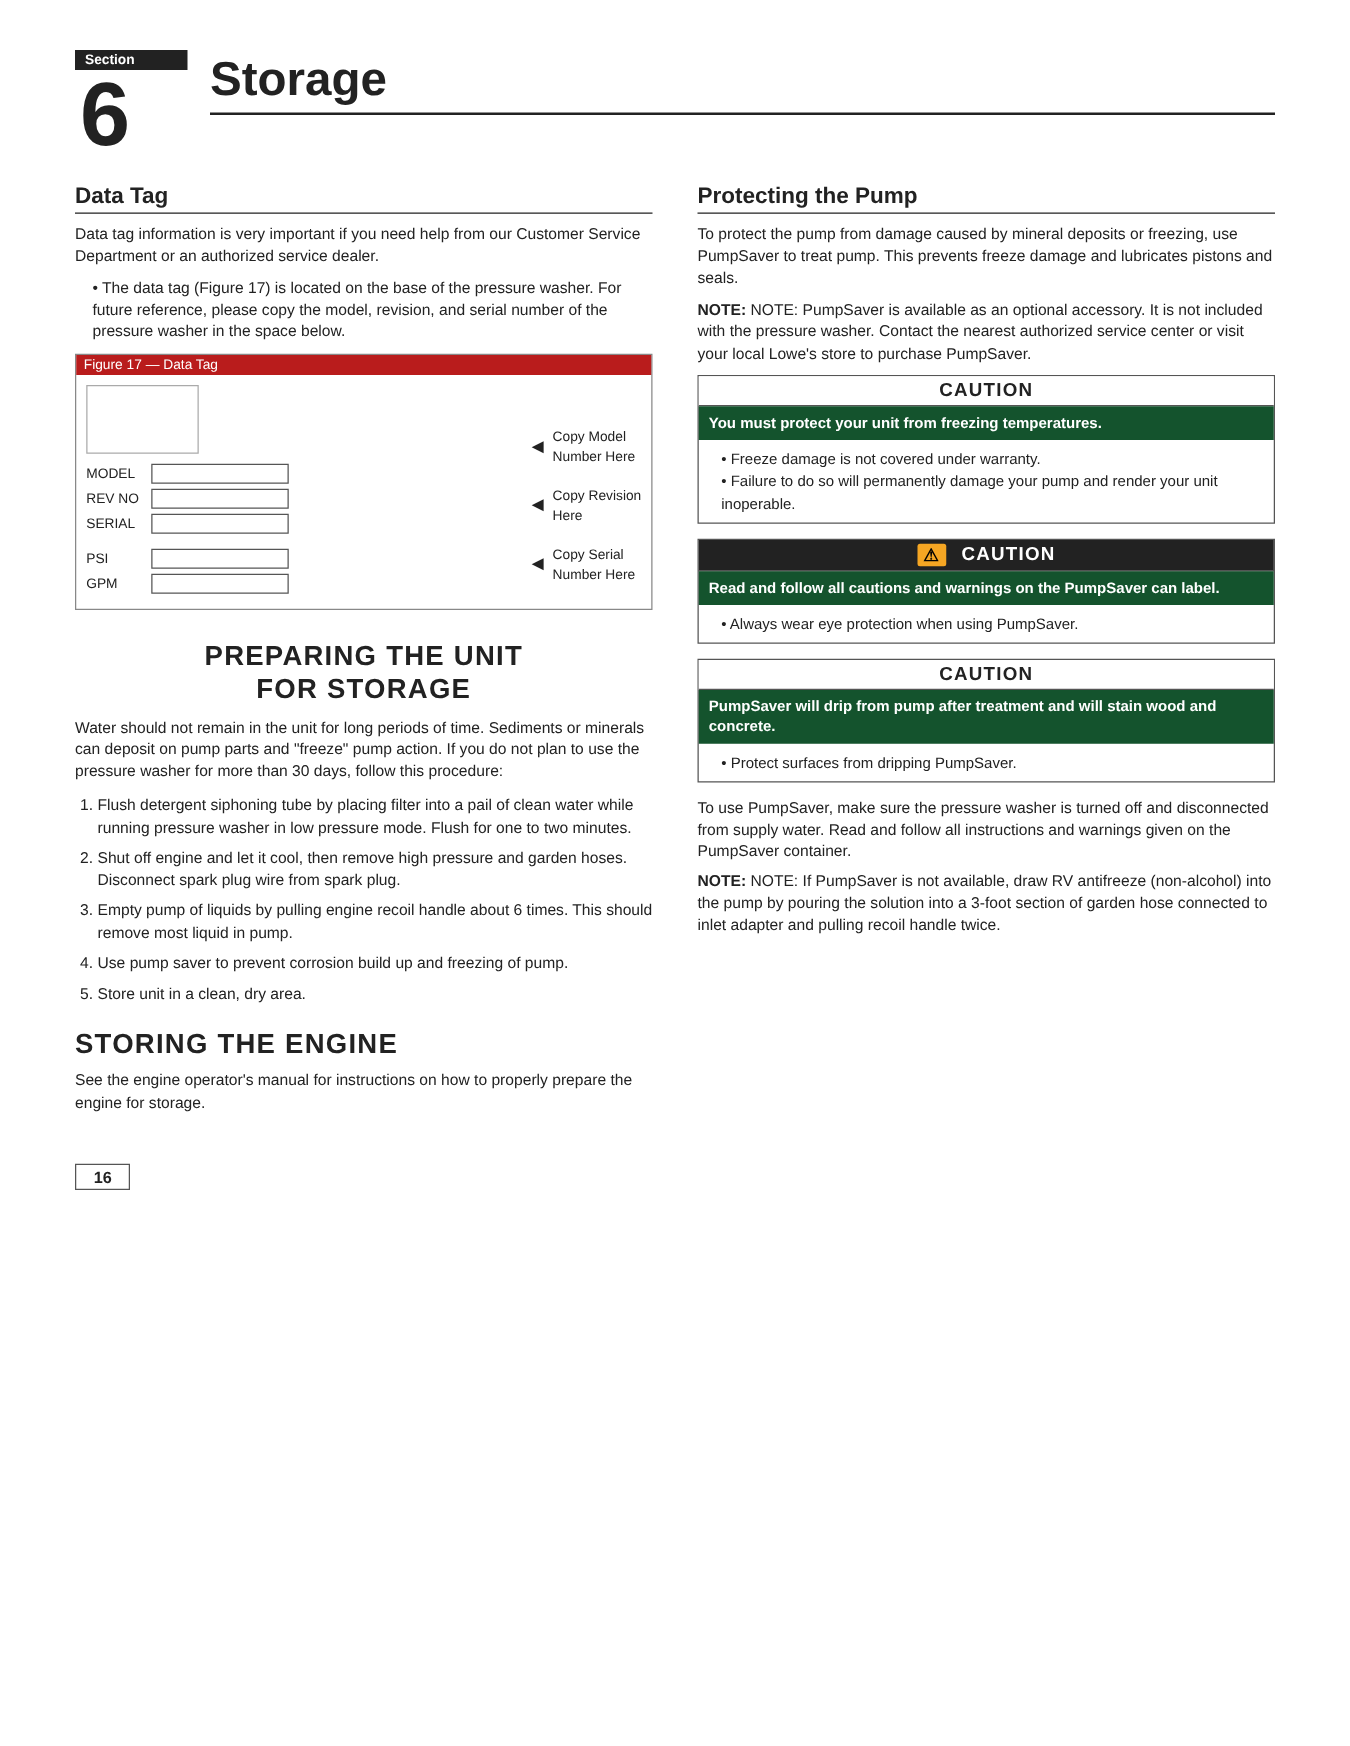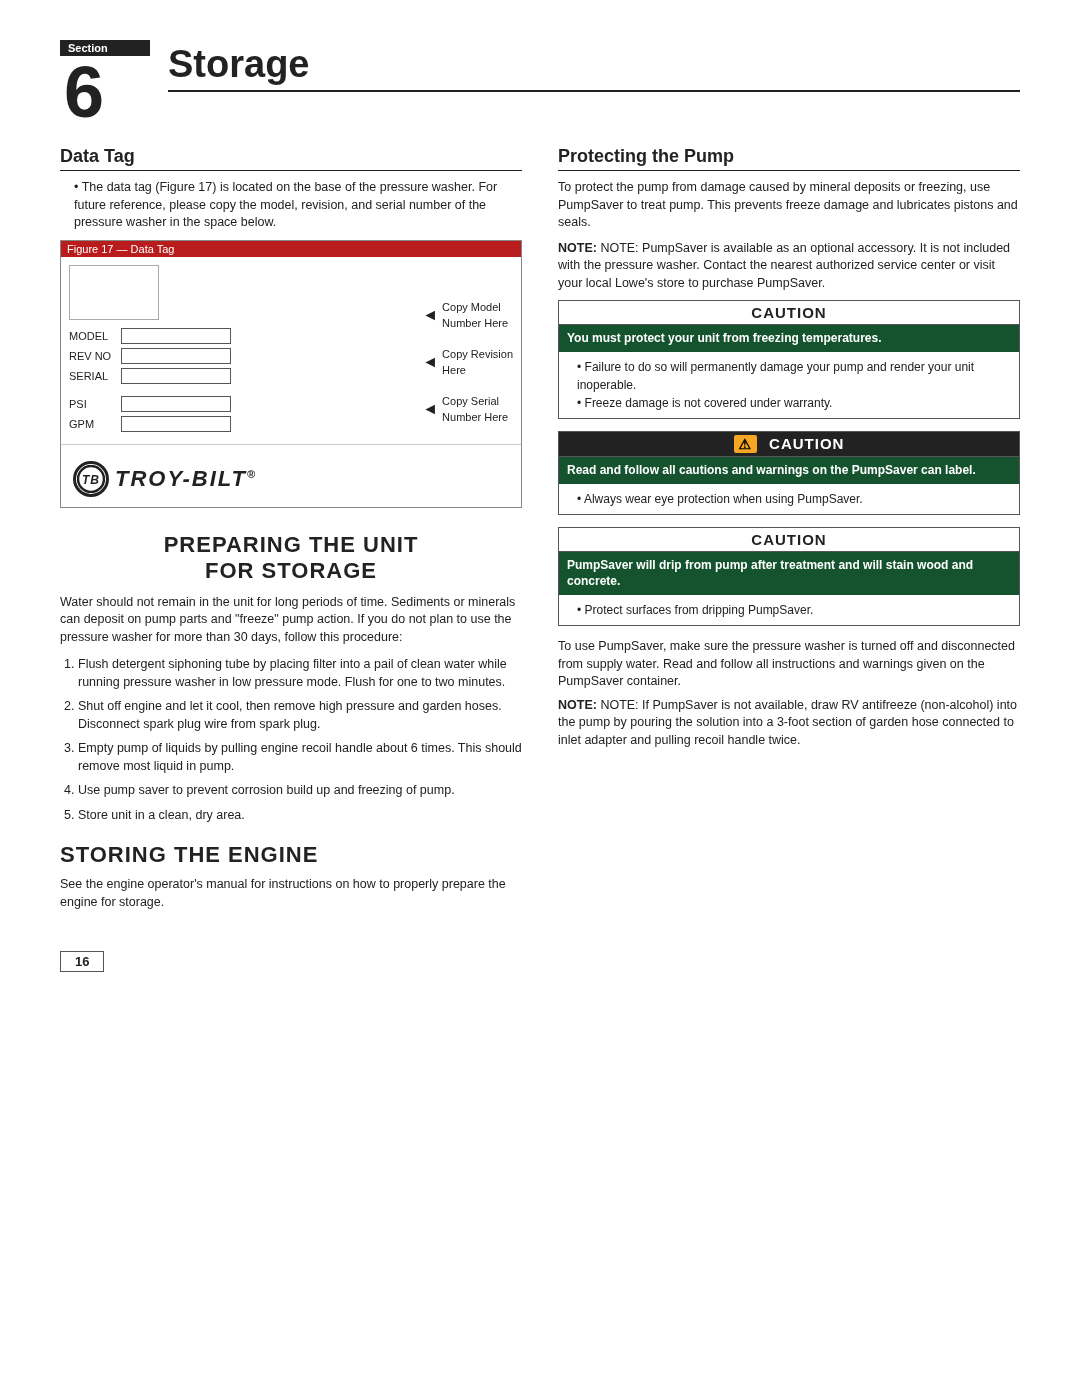--- a/index.html
+++ b/index.html
@@ -262,20 +262,21 @@
     <span class="header-title">Storage</span>
   </div>
 </div>
 
 <div class="main-columns">
 
   <div class="col-left">
 
     <div>
       <div class="section-heading">Data Tag</div>
+      <p class="data-tag-intro">Data tag information is very important if you need help from our Customer Service Department or an authorized service dealer.</p>
       <p class="bullet-item">The data tag (Figure 17) is located on the base of the pressure washer. For future reference, please copy the model, revision, and serial number of the pressure washer in the space below.</p>
 
       <div class="figure-box">
         <div class="figure-title-bar">Figure 17 — Data Tag</div>
         <div class="figure-inner">
           <div class="figure-form-col">
             <div class="data-tag-image-placeholder"></div>
             <div class="data-row">
               <span class="data-row-label">MODEL</span>
               <span class="data-row-input"></span>
@@ -308,31 +309,20 @@
               <span class="arrow-sym">◄</span>
               <span>Copy Revision<br>Here</span>
             </div>
             <div class="arrow-row">
               <span class="arrow-sym">◄</span>
               <span>Copy Serial<br>Number Here</span>
             </div>
           </div>
         </div>
 
-        <div style="padding: 6px 12px 10px 12px; border-top: 1px solid #ccc;">
-          <div class="troy-bilt-logo">
-            <div class="troy-bilt-icon">
-              <svg width="28" height="28" viewBox="0 0 28 28">
-                <circle cx="14" cy="14" r="13" fill="none" stroke="#222" stroke-width="2.5"></circle>
-                <text x="14" y="19" text-anchor="middle" font-size="12" font-weight="900" font-family="Arial" fill="#222">TB</text>
-              </svg>
-            </div>
-            <span style="font-style:italic; font-weight:900; font-size:22px; letter-spacing:2px;">TROY-BILT<sup style="font-size:11px;">®</sup></span>
-          </div>
-        </div>
       </div>
     </div>
 
     <div class="preparing-section">
       <div class="preparing-heading">
         <span>PREPARING THE UNIT</span><br>
         <span>FOR STORAGE</span>
       </div>
       <p class="preparing-intro">Water should not remain in the unit for long periods of time. Sediments or minerals can deposit on pump parts and "freeze" pump action. If you do not plan to use the pressure washer for more than 30 days, follow this procedure:</p>
       <ol class="numbered-list">
@@ -356,22 +346,22 @@
       <div class="section-heading">Protecting the Pump</div>
       <p class="protecting-intro">To protect the pump from damage caused by mineral deposits or freezing, use PumpSaver to treat pump. This prevents freeze damage and lubricates pistons and seals.</p>
       <p class="note-text">
         <b>NOTE:</b> <span>NOTE: PumpSaver is available as an optional accessory. It is not included with the pressure washer. Contact the nearest authorized service center or visit your local Lowe's store to purchase PumpSaver.</span>
       </p>
 
       <div class="caution-box">
         <div class="caution-header">CAUTION</div>
         <div class="caution-shaded">You must protect your unit from freezing temperatures.</div>
         <div class="caution-body">
+          <p class="caution-bullet">Freeze damage is not covered under warranty.</p>
           <p class="caution-bullet">Failure to do so will permanently damage your pump and render your unit inoperable.</p>
-          <p class="caution-bullet">Freeze damage is not covered under warranty.</p>
         </div>
       </div>
 
       <div class="caution-box">
         <div class="caution-header-dark">
           <span style="background:#f5a623; color:#000; font-size:14px; font-weight:900; padding:1px 5px; border-radius:2px; margin-right:4px;">⚠</span>
           CAUTION
         </div>
         <div class="caution-shaded">Read and follow all cautions and warnings on the PumpSaver can label.</div>
         <div class="caution-body">

